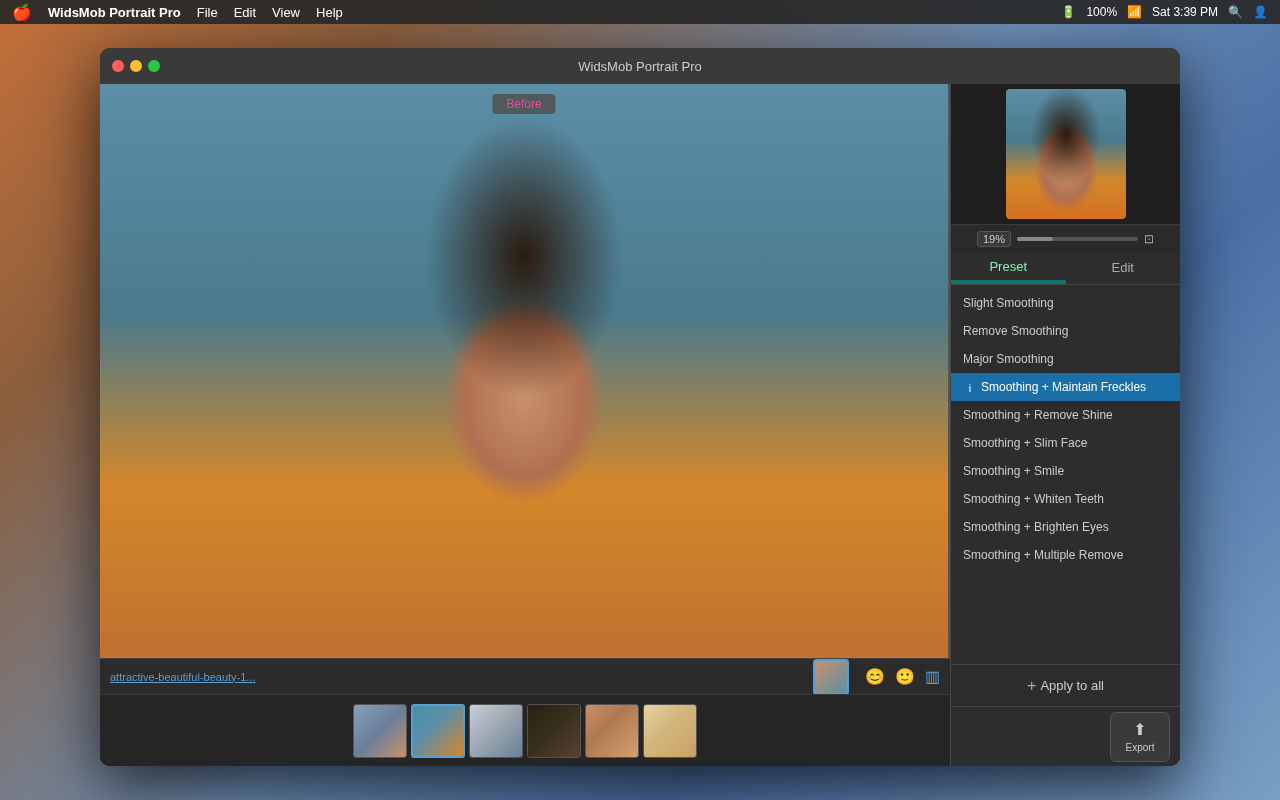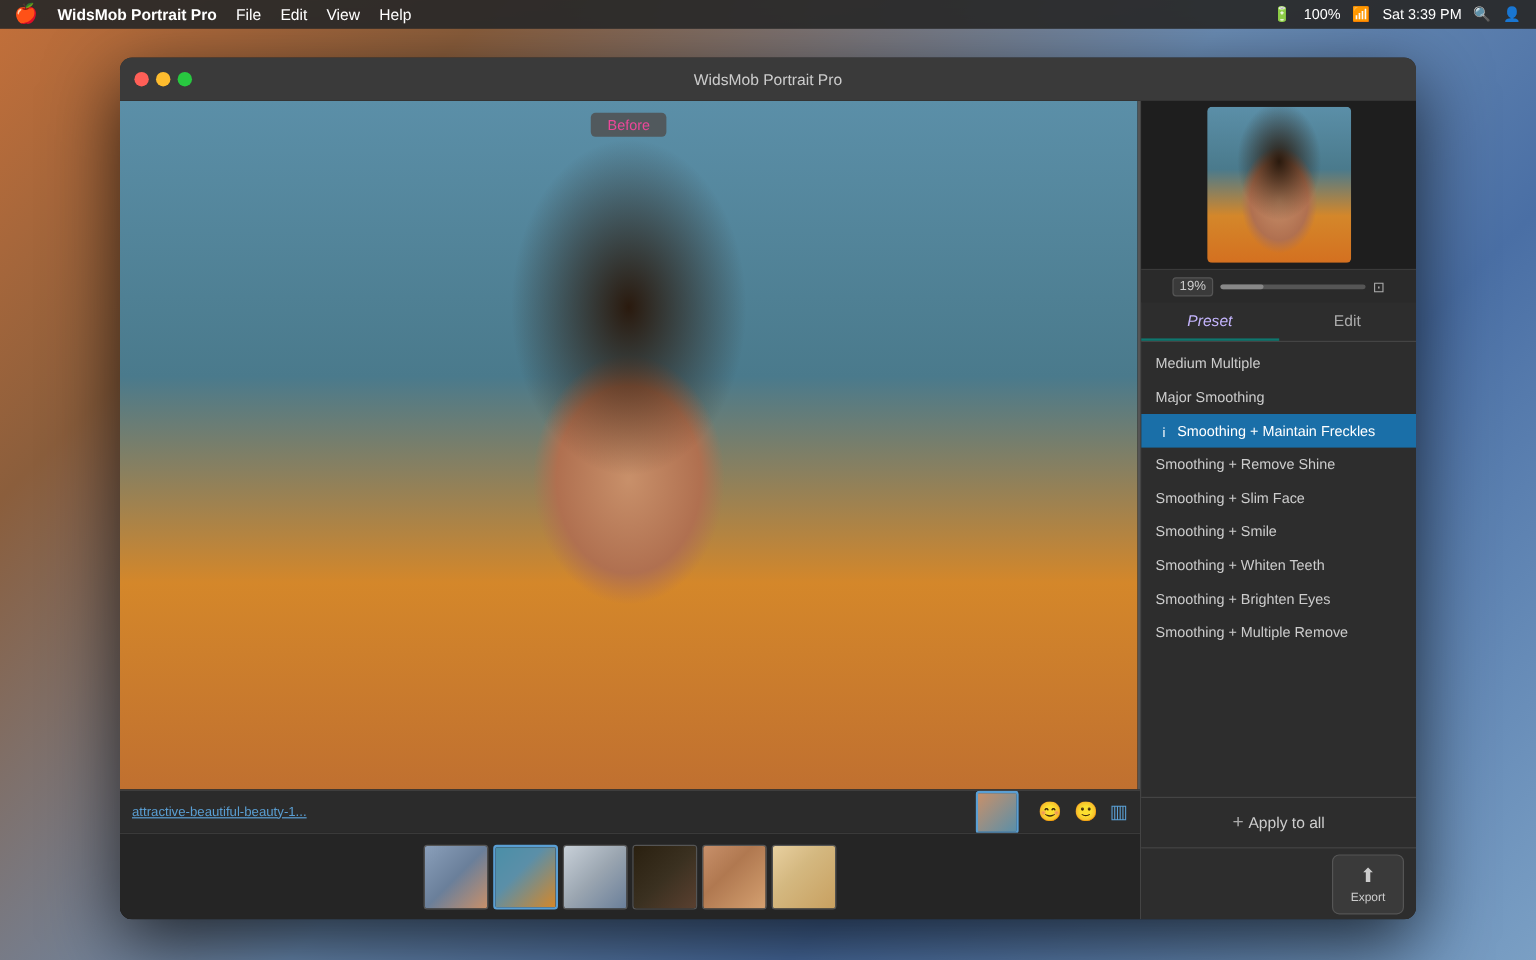--- a/index.html
+++ b/index.html
@@ -303,23 +303,22 @@
       height: 32px;
       display: flex;
       align-items: center;
       justify-content: center;
       font-size: 13px;
       color: #aaa;
       cursor: pointer;
       border-bottom: 2px solid transparent;
     }
     .tab.active {
-      color: #c4b5fd;
-      border-bottom: 2px solid #0f766e;
-      font-style: italic;
+      color: #86efac;
+      border-bottom: 4px solid #0f766e;
     }
 
     
     .preset-list {
       flex: 1;
       overflow-y: auto;
       padding: 4px 0;
     }
     .preset-item {
       height: 28px;
@@ -487,21 +486,24 @@
       </div>
 
       <div class="tab-bar">
         <div class="tab active">Preset</div>
         <div class="tab">Edit</div>
       </div>
 
       <div class="preset-list">
 
         <div class="preset-item">
-          <span>Medium Multiple</span>
+          <span>Slight Smoothing</span>
+        </div>
+        <div class="preset-item">
+          <span>Remove Smoothing</span>
         </div>
         <div class="preset-item">
           <span>Major Smoothing</span>
         </div>
         <div class="preset-item selected">
           <div class="preset-item-icon">ℹ</div>
           <span>Smoothing + Maintain Freckles</span>
         </div>
         <div class="preset-item">
           <span>Smoothing + Remove Shine</span>

